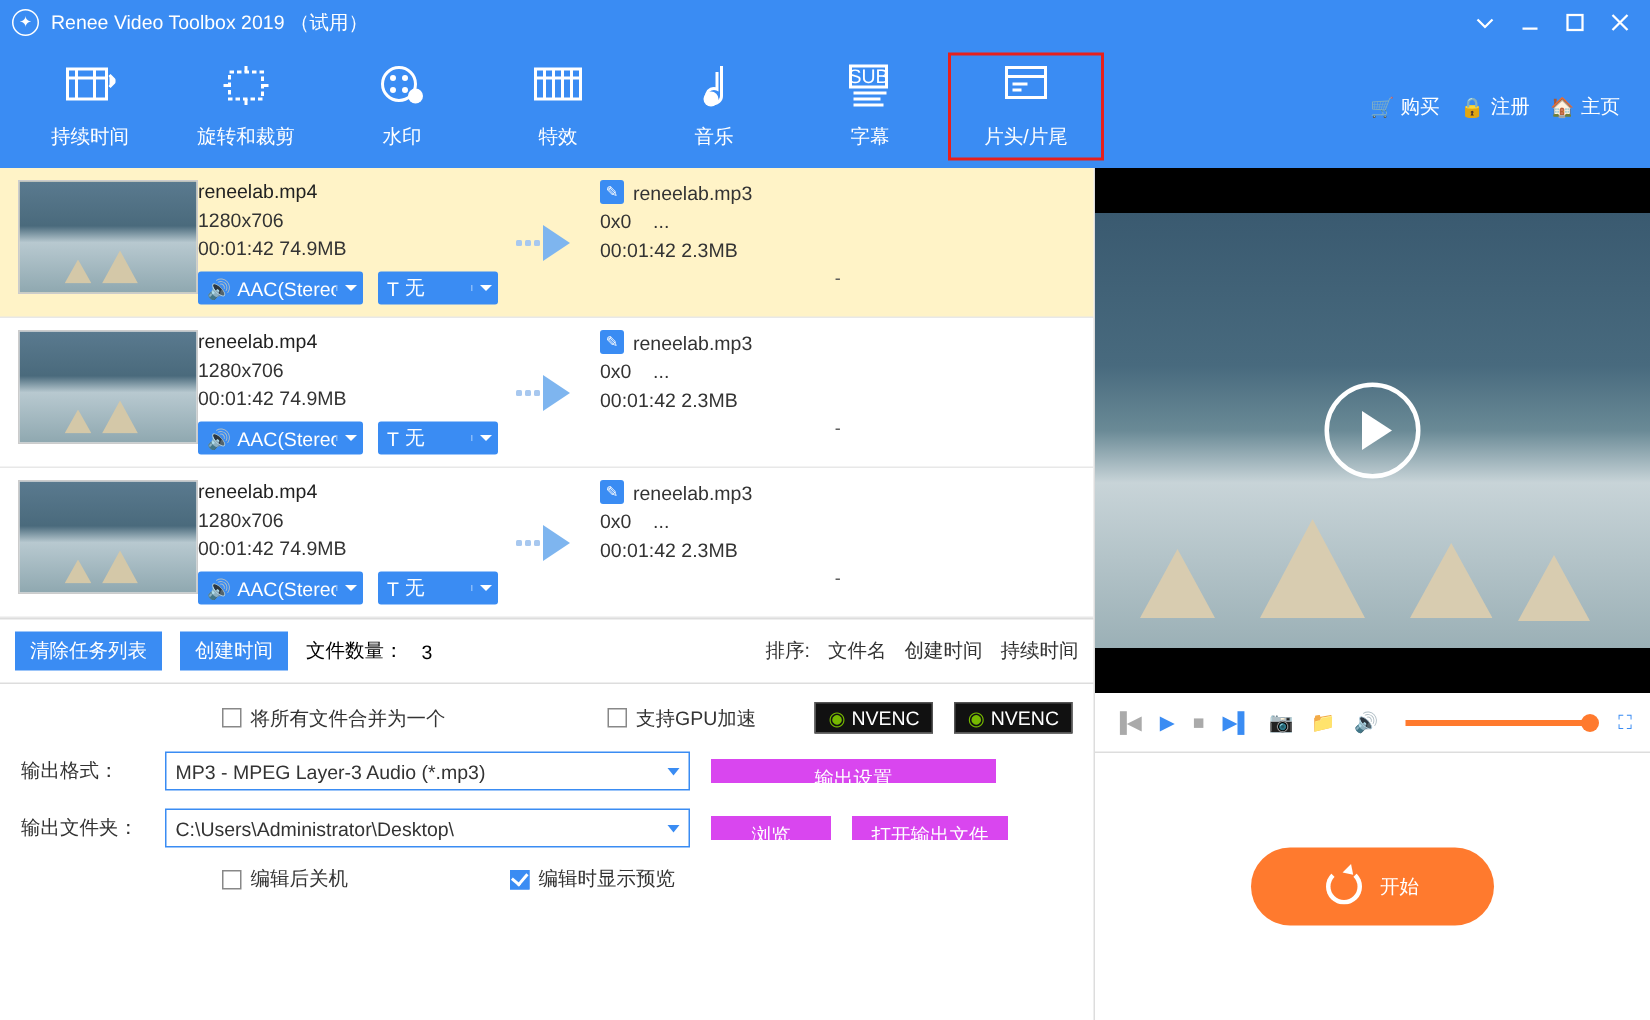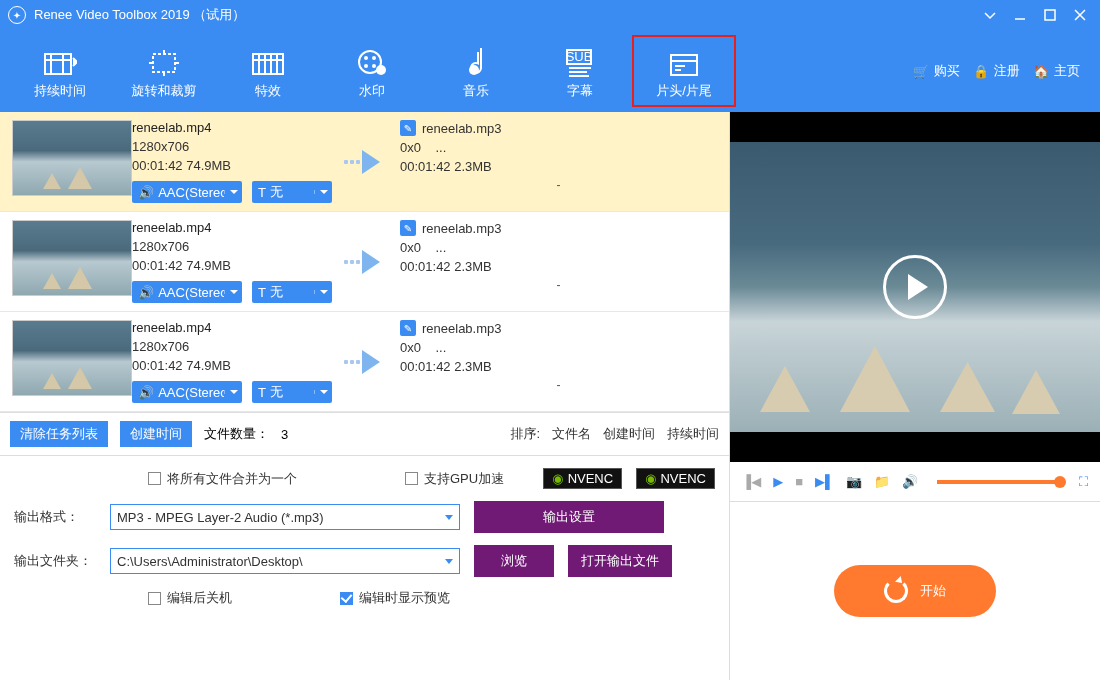--- a/index.html
+++ b/index.html
@@ -6,21 +6,21 @@
 body{width:1100px;height:680px;overflow:hidden;background:#fff}
 .titlebar{height:30px;background:#3a8cf3;display:flex;align-items:center;padding:0 8px;color:#fff}
 .titlebar .logo{width:18px;height:18px;border-radius:50%;border:1px solid #fff;display:flex;align-items:center;justify-content:center;margin-right:8px;font-size:10px}
 .titlebar .title{font-size:13px}
 .titlebar .spacer{flex:1}
 .titlebar .wbtn{width:24px;height:24px;display:flex;align-items:center;justify-content:center;margin-left:6px;cursor:pointer}
 .titlebar svg{stroke:#fff;fill:none;stroke-width:1.5}
 .toolbar{height:82px;background:#3a8cf3;display:flex;align-items:center;padding:0 8px;color:#fff}
 .tool{width:104px;height:72px;display:flex;flex-direction:column;align-items:center;justify-content:center;cursor:pointer;position:relative}
 .tool.selected{outline:2px solid #e6201d;outline-offset:-2px}
-.tool .ico{height:36px;display:flex;align-items:flex-end;justify-content:center}
+.tool .ico{height:36px;display:flex;align-items:flex-start;justify-content:center}
 .tool .lbl{margin-top:4px;font-size:13px}
 .rightlinks{margin-left:auto;display:flex;gap:14px;align-items:center;padding-right:12px}
 .rlink{display:flex;align-items:center;gap:4px;cursor:pointer;font-size:12px}
 .main{display:flex;height:calc(680px - 30px - 82px)}
 .leftcol{width:730px;display:flex;flex-direction:column;border-right:1px solid #ddd}
 .filelist{flex:0 0 auto}
 .row{display:flex;padding:8px 12px;border-bottom:1px solid #e8e8e8}
 .row.sel{background:#fff3c7}
 .thumb{width:120px;height:76px;background:linear-gradient(180deg,#5a7a8f 0%,#4a6a7c 40%,#b8c9d0 55%,#8fa8b0 100%);border:1px solid #ccc;position:relative;flex-shrink:0}
 .thumb::after{content:"";position:absolute;bottom:6px;left:30px;width:18px;height:16px;background:#d4c8a8;clip-path:polygon(50% 0,100% 100%,0 100%)}
@@ -53,21 +53,21 @@
 .chk .box{width:13px;height:13px;border:1px solid #888;background:#fff;position:relative}
 .chk.on .box{background:#3a8cf3;border-color:#3a8cf3}
 .chk.on .box::after{content:"";position:absolute;left:2px;top:-1px;width:5px;height:8px;border-right:2px solid #fff;border-bottom:2px solid #fff;transform:rotate(40deg)}
 .badge{border:1px solid #555;background:#111;color:#fff;padding:2px 8px;font-size:11px;display:flex;align-items:center;gap:4px}
 .badge.nv{background:#111}
 .badge .eye{color:#76b900}
 .flbl{width:82px;color:#333}
 .combo{flex:0 0 350px;height:26px;border:1px solid #3a8cf3;display:flex;align-items:center;padding:0 6px;background:#fff;cursor:pointer;position:relative}
 .combo .ctext{flex:1;color:#333;white-space:nowrap;overflow:hidden}
 .combo .caret{width:0;height:0;border-top:5px solid #3a8cf3;border-left:4px solid transparent;border-right:4px solid transparent}
-.midbtn{background:#701a75;color:#fff;padding:4px 24px;border:none;cursor:pointer;font-size:13px;height:32px}
+.midbtn{background:#d946ef;color:#fff;padding:4px 24px;border:none;cursor:pointer;font-size:13px;height:16px}
 .rightcol{flex:1;display:flex;flex-direction:column}
 .preview{flex:0 0 350px;background:#000;position:relative;display:flex;align-items:center;justify-content:center}
 .pvimg{position:absolute;inset:30px 0;background:linear-gradient(180deg,#3a5a70 0%,#486a7e 35%,#6a8a96 50%,#c8d4d8 62%,#9bb0b6 100%)}
 .mound{position:absolute;background:#d8ccb0;clip-path:polygon(50% 0,100% 100%,0 100%)}
 .playcirc{width:64px;height:64px;border:3px solid #fff;border-radius:50%;display:flex;align-items:center;justify-content:center;z-index:2;cursor:pointer}
 .playcirc::after{content:"";margin-left:5px;border-left:20px solid #fff;border-top:13px solid transparent;border-bottom:13px solid transparent}
 .pctrl{height:40px;display:flex;align-items:center;gap:12px;padding:0 12px;border-bottom:1px solid #ddd}
 .pico{color:#3a8cf3;cursor:pointer;display:flex;align-items:center;justify-content:center}
 .pico.gray{color:#aaa}
 .vol{flex:1;height:4px;background:#ff7a2e;position:relative;margin:0 6px}
@@ -122,39 +122,39 @@
         <div class="ico">
           <svg width="34" height="30" fill="none" stroke="#fff" stroke-width="2" stroke-dasharray="3 2">
             <rect x="6" y="6" width="22" height="18"></rect>
             <path d="M17 2v4M17 24v4M2 15h4M28 15h4" stroke-dasharray="0"></path>
           </svg>
         </div>
         <div class="lbl">旋转和裁剪</div>
       </div>
       <div class="tool">
         <div class="ico">
-          <svg width="34" height="28" fill="none" stroke="#fff" stroke-width="2">
-            <rect x="2" y="4" width="30" height="20"></rect>
-            <path d="M2 10h30M8 4v20M14 4v20M20 4v20M26 4v20"></path>
-          </svg>
-        </div>
-        <div class="lbl">特效</div>
-      </div>
-      <div class="tool">
-        <div class="ico">
           <svg width="32" height="30" fill="#fff">
             <circle cx="14" cy="14" r="11" fill="none" stroke="#fff" stroke-width="2"></circle>
             <circle cx="10" cy="10" r="2"></circle>
             <circle cx="18" cy="10" r="2"></circle>
             <circle cx="10" cy="18" r="2"></circle>
             <circle cx="18" cy="18" r="2"></circle>
             <circle cx="25" cy="22" r="5"></circle>
           </svg>
         </div>
         <div class="lbl">水印</div>
+      </div>
+      <div class="tool">
+        <div class="ico">
+          <svg width="34" height="28" fill="none" stroke="#fff" stroke-width="2">
+            <rect x="2" y="4" width="30" height="20"></rect>
+            <path d="M2 10h30M8 4v20M14 4v20M20 4v20M26 4v20"></path>
+          </svg>
+        </div>
+        <div class="lbl">特效</div>
       </div>
       <div class="tool">
         <div class="ico">
           <svg width="26" height="32" fill="#fff">
             <path d="M18 2v20a5 5 0 11-3-4.6V6" stroke="#fff" stroke-width="2" fill="none"></path>
             <circle cx="11" cy="24" r="5"></circle>
           </svg>
         </div>
         <div class="lbl">音乐</div>
       </div>
@@ -340,21 +340,21 @@
             <span>NVENC</span>
           </div>
         <div class="badge nv">
             <span class="eye">◉</span>
             <span>NVENC</span>
           </div>
       </div>
       <div class="brow">
         <div class="flbl">输出格式：</div>
         <div class="combo">
-            <span class="ctext">MP3 - MPEG Layer-2 Audio (*.mp3)</span>
+            <span class="ctext">MP3 - MPEG Layer-3 Audio (*.mp3)</span>
             <span class="caret"></span>
           </div>
         <button class="midbtn" style="flex:0 0 190px">输出设置</button>
       </div>
       <div class="brow">
         <div class="flbl">输出文件夹：</div>
         <div class="combo">
             <span class="ctext">C:\Users\Administrator\Desktop\</span>
             <span class="caret"></span>
           </div>

